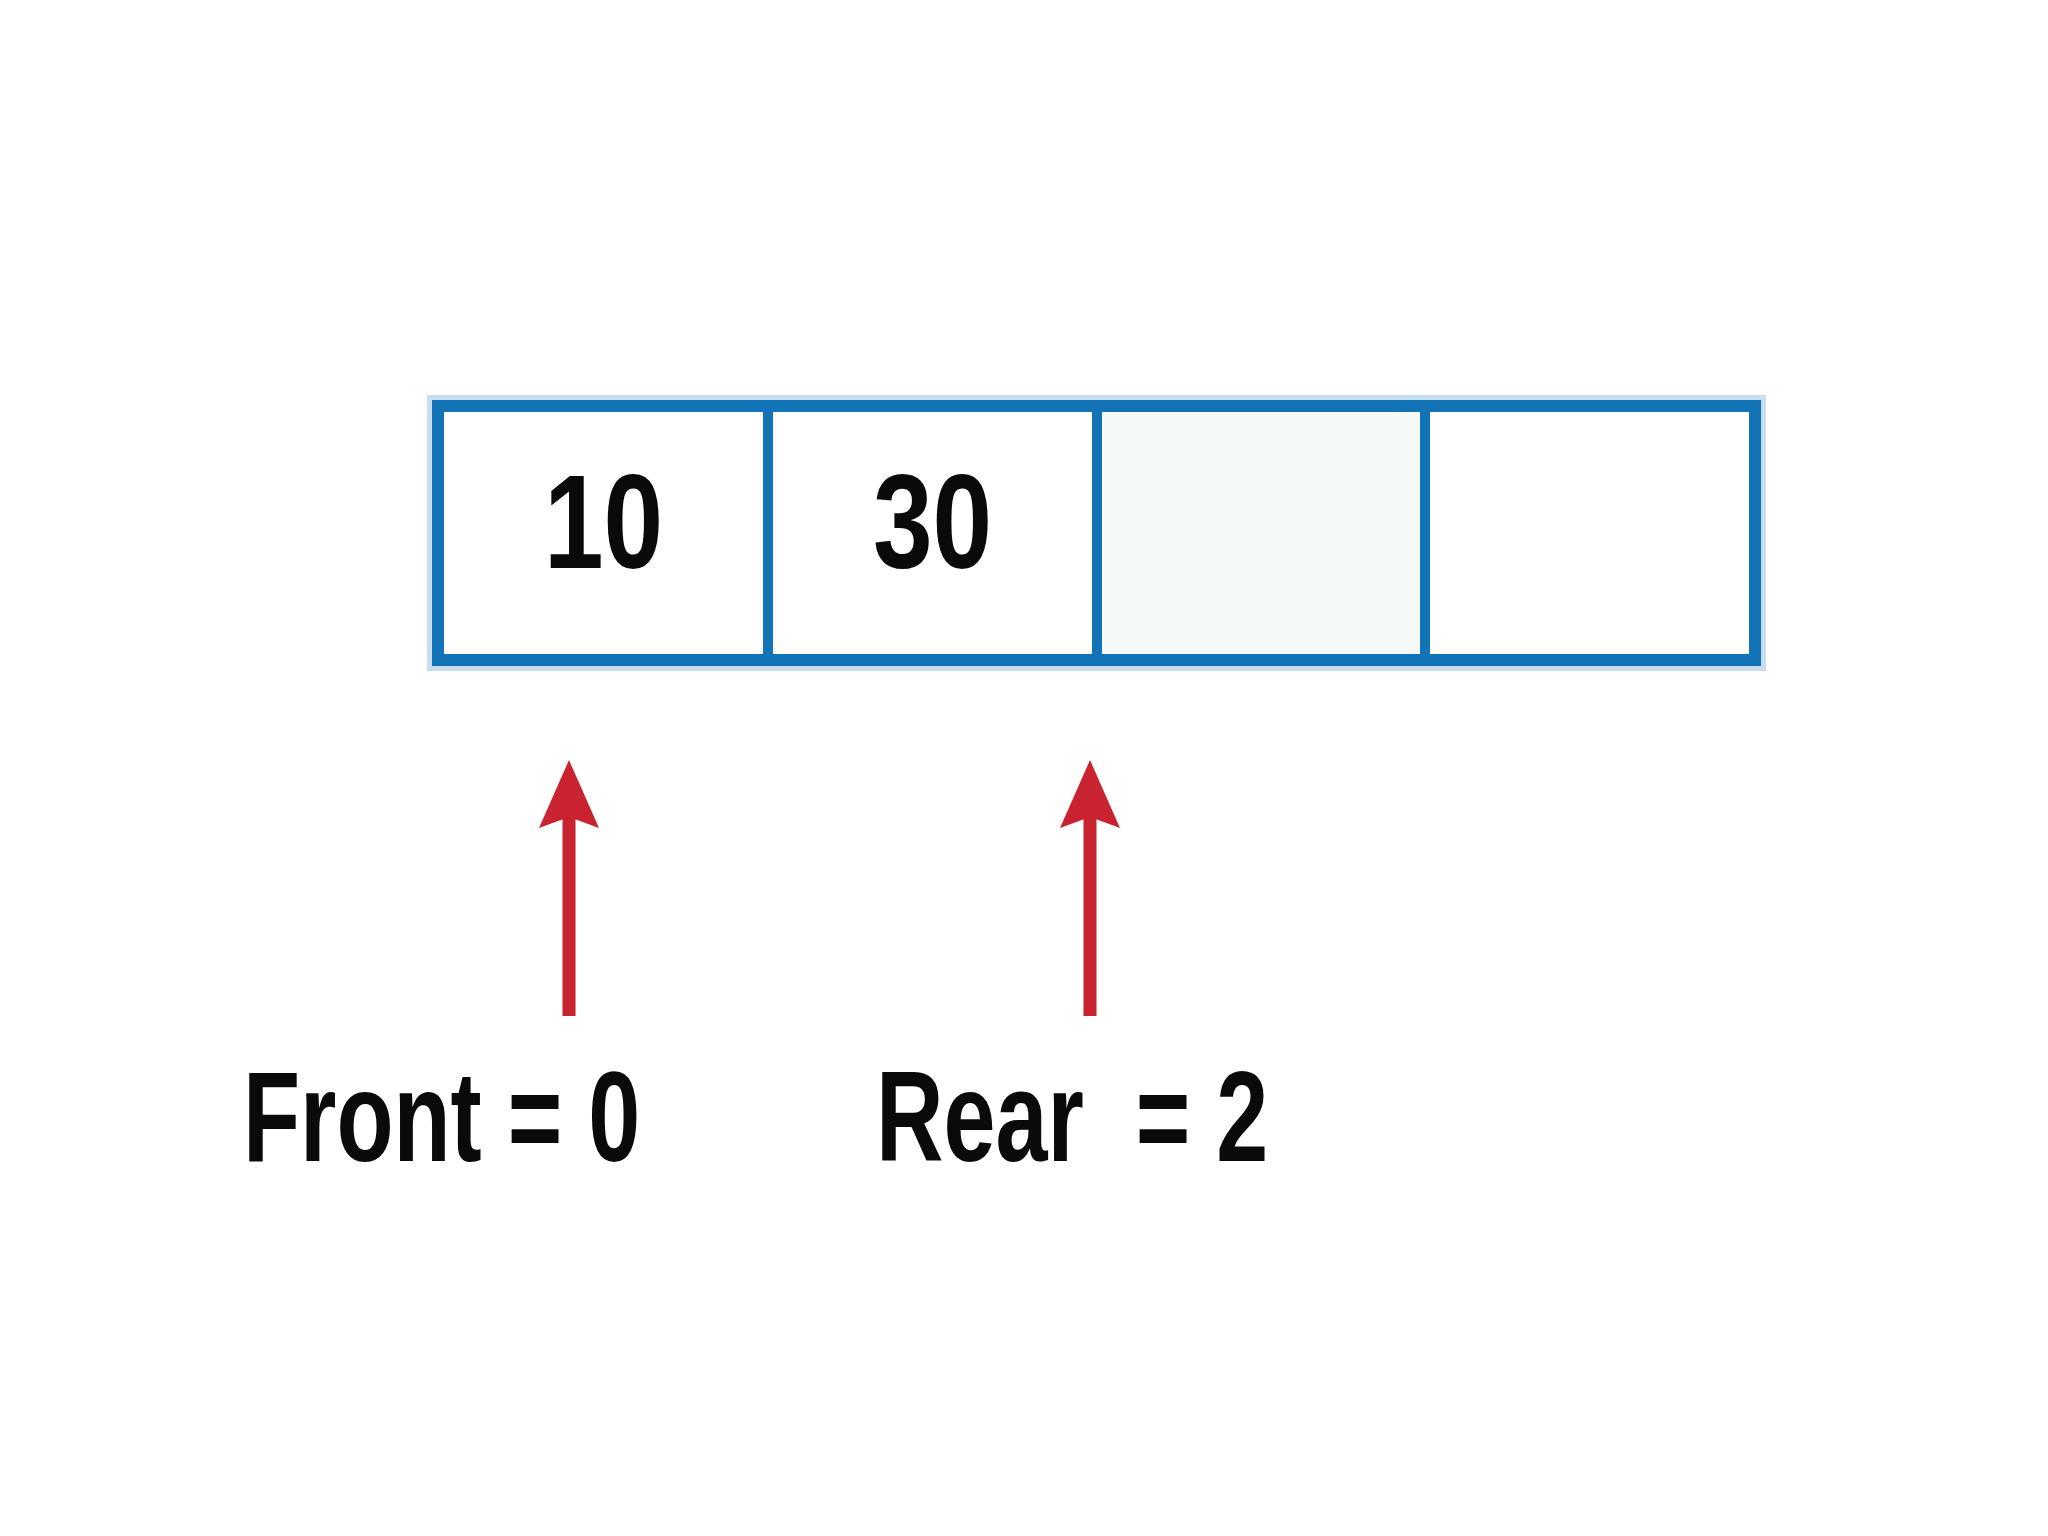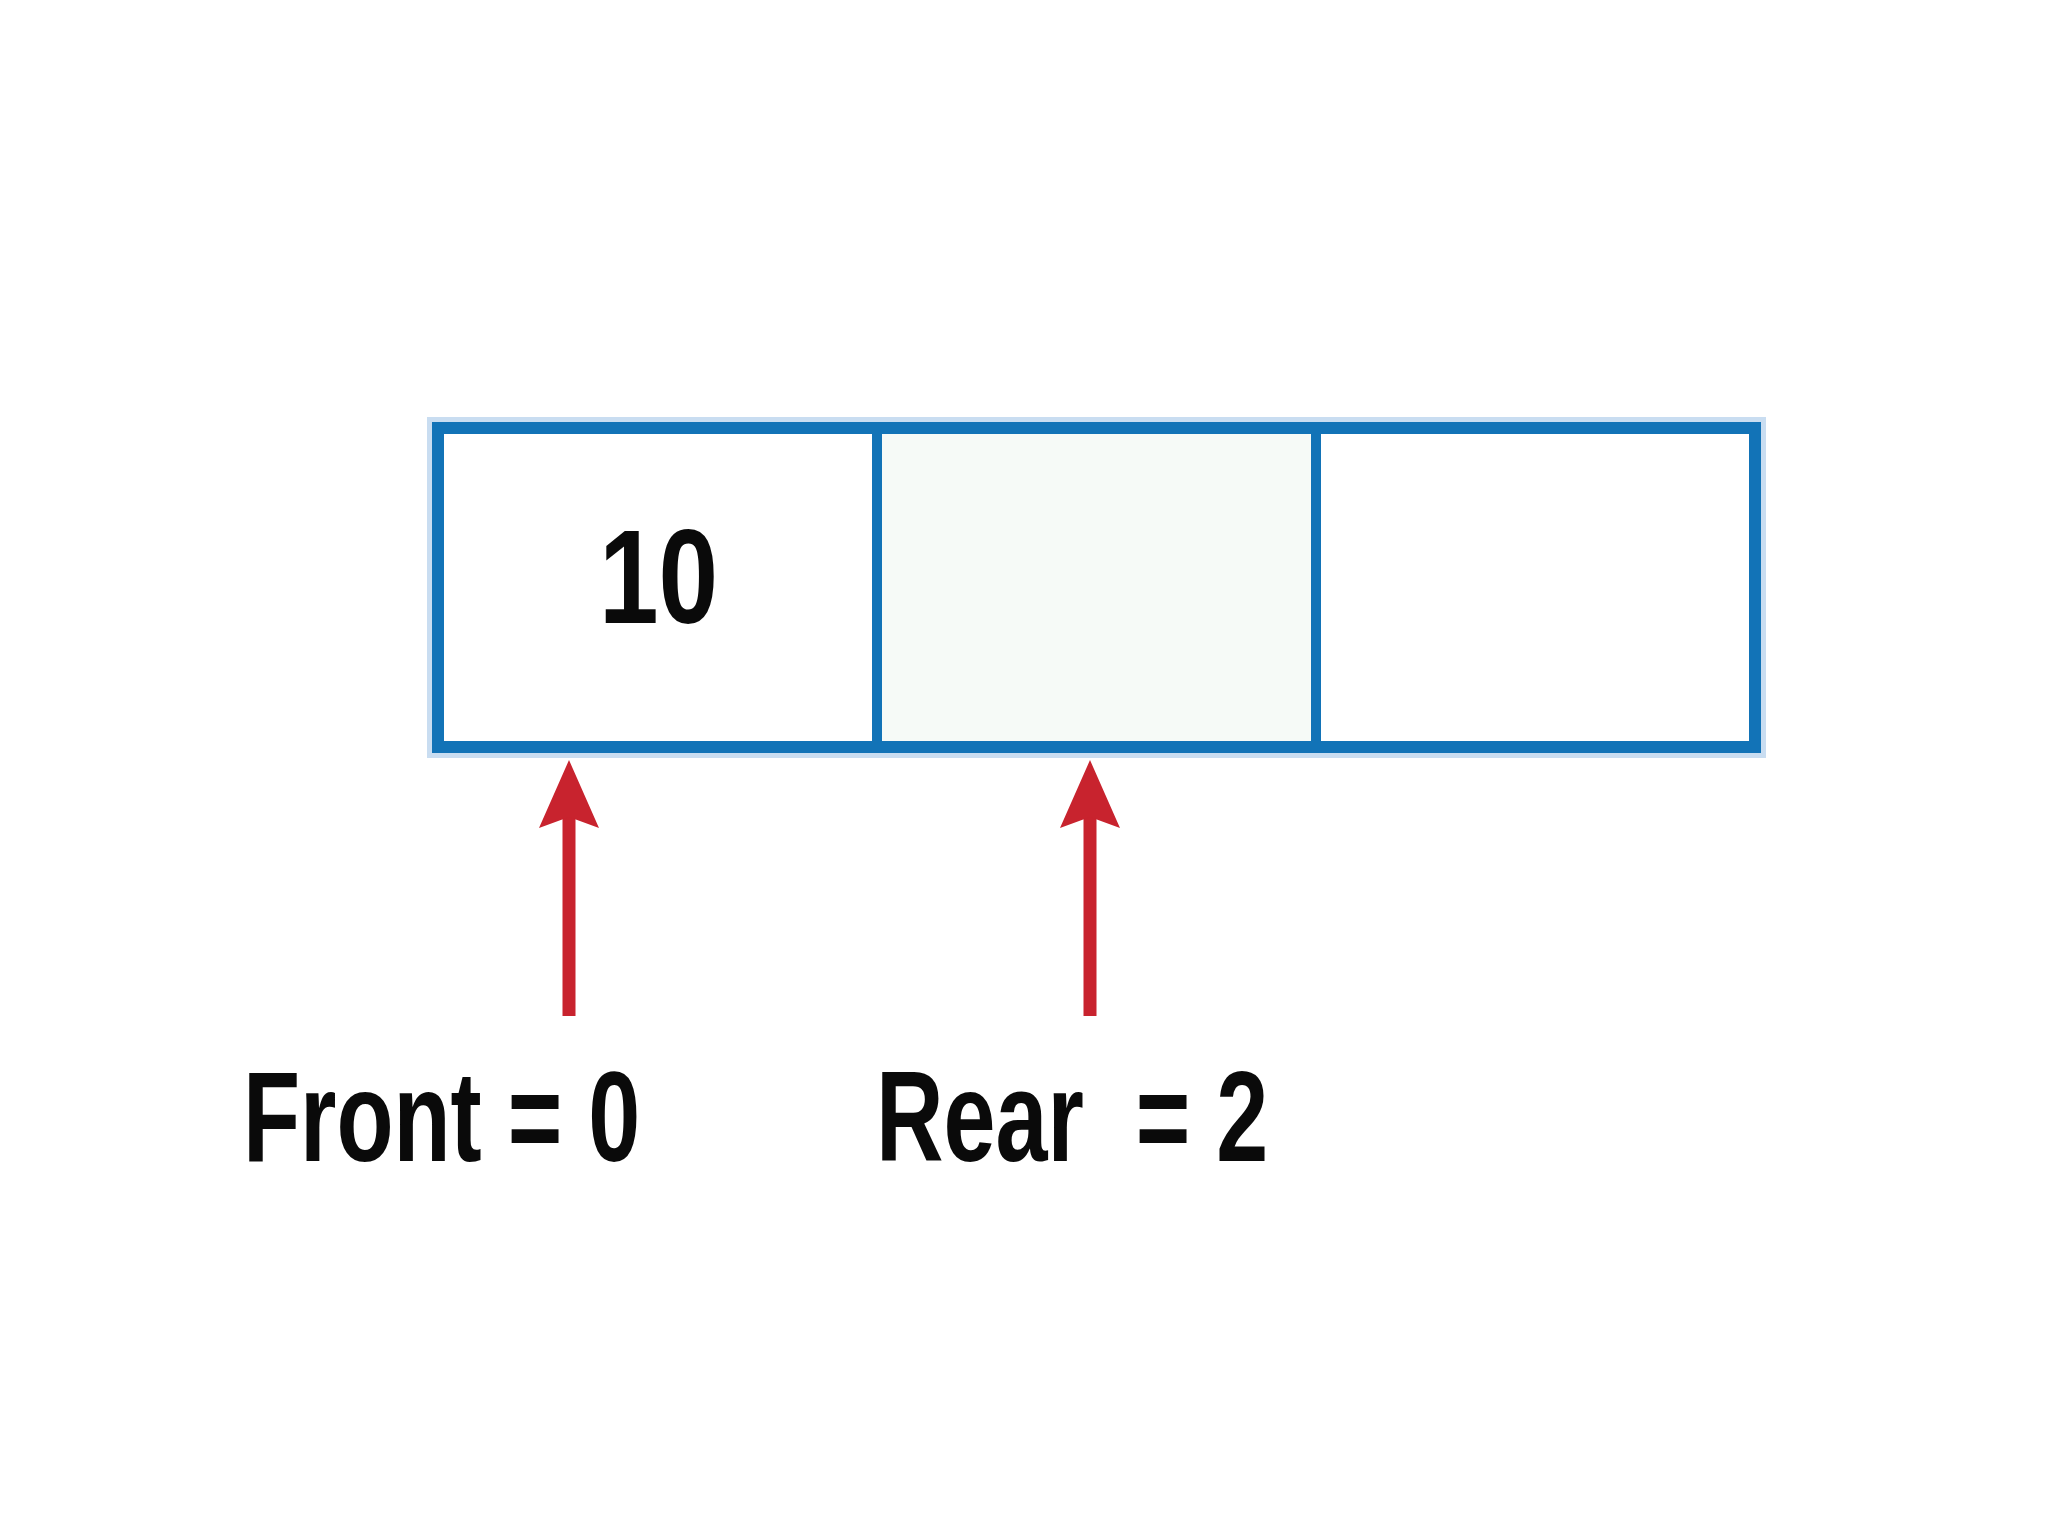--- a/index.html
+++ b/index.html
@@ -13,23 +13,23 @@
     height: 1536px;
     background: #ffffff;
     overflow: hidden;
     font-family: "Liberation Sans", "DejaVu Sans", sans-serif;
   }
 
   
   .array-box {
     position: absolute;
     left: 432px;
-    top: 422px;
+    top: 400px;
     width: 1329px;
-    height: 331px;
+    height: 266px;
     box-sizing: border-box;
     border: 12px solid var(--frame-blue, #1273B7);
     outline: 5px solid var(--frame-halo, #C9DDF1);
     background: var(--cell-bg, #ffffff);
     display: flex;
   }
   .cell {
     flex: 1 1 0;
     display: flex;
     align-items: center;
@@ -79,20 +79,23 @@
 </style>
 </head>
 <body>
 
 <div class="stage">
 
   <div class="array-box">
     <div class="cell">
       <span class="cell-value">10</span>
     </div>
+    <div class="cell">
+      <span class="cell-value">30</span>
+    </div>
     <div class="cell tinted">
       <span class="cell-value"></span>
     </div>
     <div class="cell">
       <span class="cell-value"></span>
     </div>
   </div>
 
   <div class="pointer-arrow arrow-front">
     <svg viewBox="0 0 64 258" xmlns="http://www.w3.org/2000/svg" aria-hidden="true">

